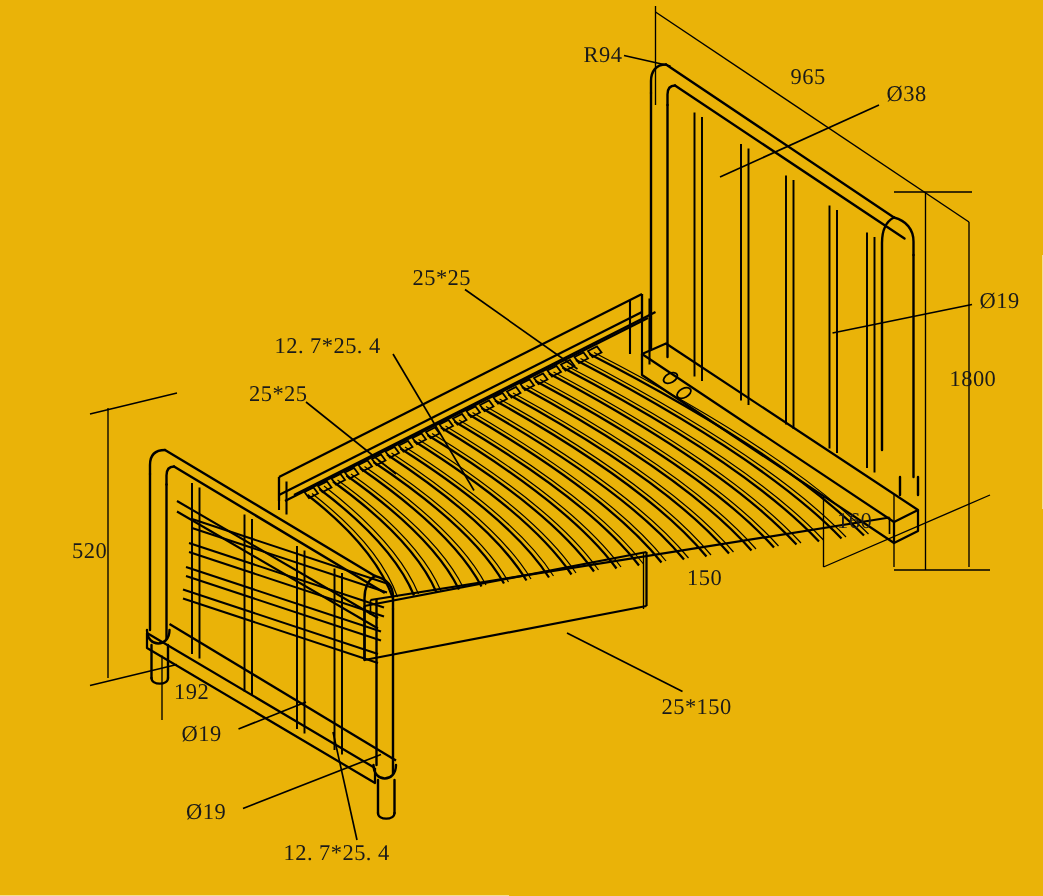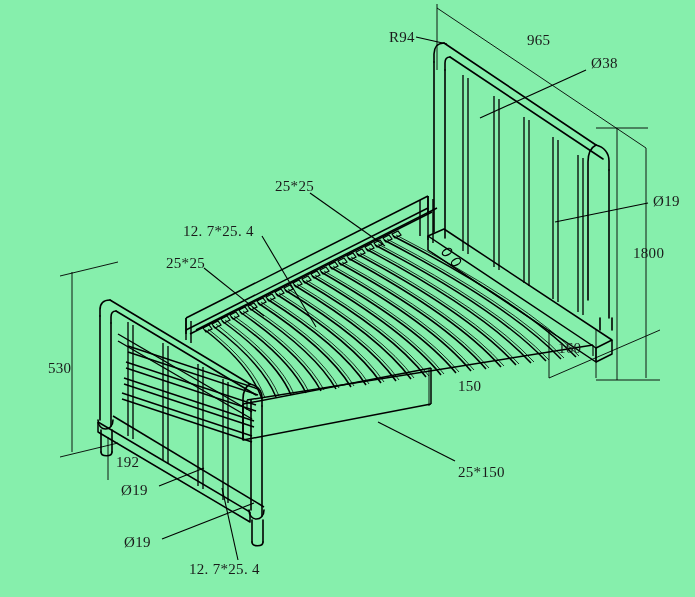--- a/index.html
+++ b/index.html
@@ -7,21 +7,21 @@
     padding: 0;
     background: #ffffff;
   }
   body {
     font-family: "Liberation Serif", serif;
   }
   #drawing-root {
     position: relative;
     width: 695px;
     height: 597px;
-    background: #86efac;
+    background: #eab308;
     overflow: hidden;
   }
   #drawing-svg {
     position: absolute;
     left: 0;
     top: 0;
     width: 695px;
     height: 597px;
   }
   .lbl {
@@ -301,41 +301,41 @@
 
     <g stroke="#000" fill="none" stroke-width="1.1">
       <line x1="247" y1="400" x2="247" y2="410"></line>
       <line x1="593" y1="345" x2="593" y2="356"></line>
     </g>
 
   </svg>
 
   <div class="lbl" style="left:389px; top:29px;">R94</div>
 
-  <div class="lbl" style="left:527px; top:32px;font-family:Liberation Serif, serif;">965</div>
+  <div class="lbl" style="left:527px; top:44px;font-family:Liberation Serif, serif;">965</div>
 
   <div class="lbl" style="left:591px; top:55px;font-family:Liberation Serif, serif;">Ø38</div>
 
   <div class="lbl" style="left:653px; top:193px;">Ø19</div>
 
   <div class="lbl" style="left:633px; top:245px;">1800</div>
 
   <div class="lbl" style="left:558px; top:340px;">160</div>
 
   <div class="lbl" style="left:440px; top:378px;margin-left:18px;">150</div>
 
-  <div class="lbl" style="left:441px; top:464px;margin-left:17px;">25*150</div>
+  <div class="lbl" style="left:441px; top:464px;">25*150</div>
 
   <div class="lbl" style="left:275px; top:178px;">25*25</div>
 
   <div class="lbl" style="left:183px; top:223px;">12. 7*25. 4</div>
 
   <div class="lbl" style="left:166px; top:255px;">25*25</div>
 
-  <div class="lbl" style="left:48px; top:360px;">530</div>
+  <div class="lbl" style="left:48px; top:360px;">520</div>
 
   <div class="lbl" style="left:116px; top:454px;">192</div>
 
   <div class="lbl" style="left:121px; top:482px;">Ø19</div>
 
   <div class="lbl" style="left:124px; top:534px;">Ø19</div>
 
   <div class="lbl" style="left:189px; top:561px;">12. 7*25. 4</div>
 
 </div>

